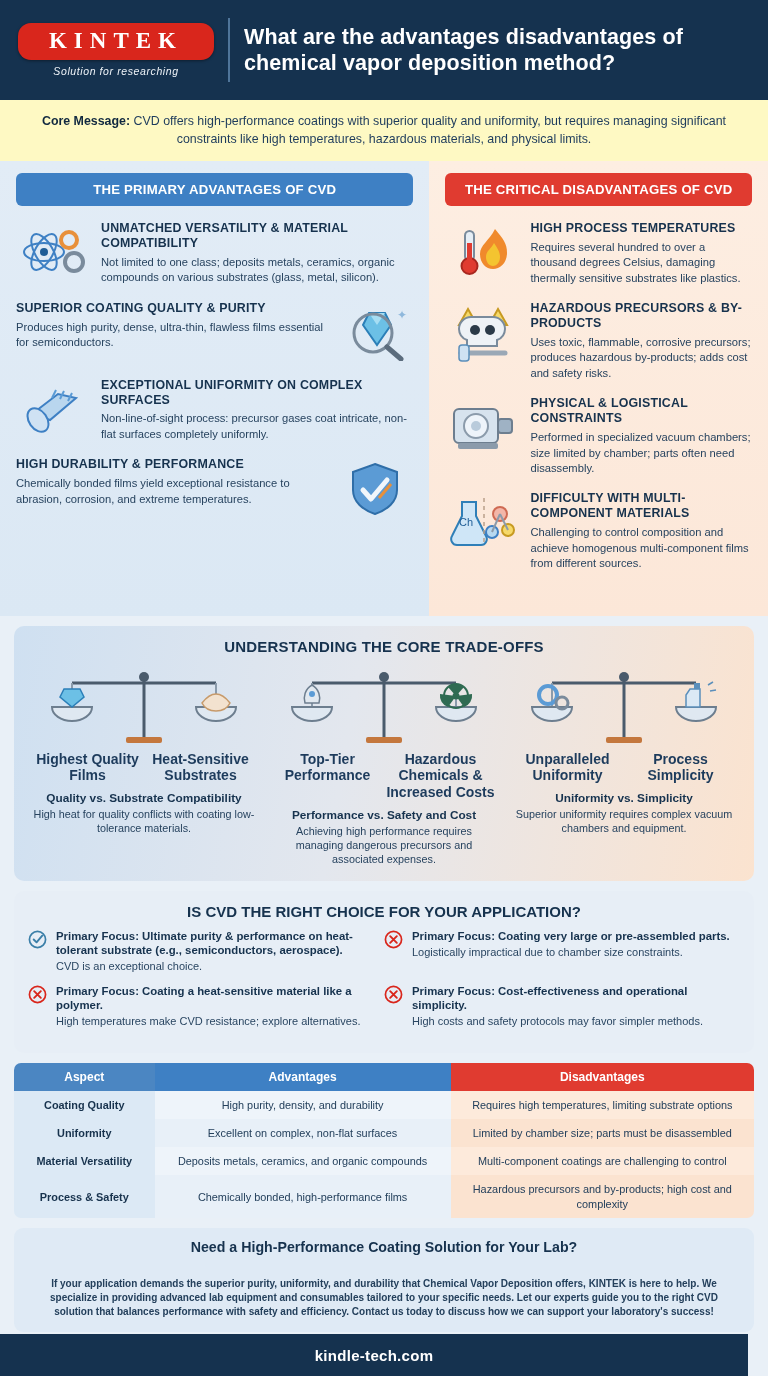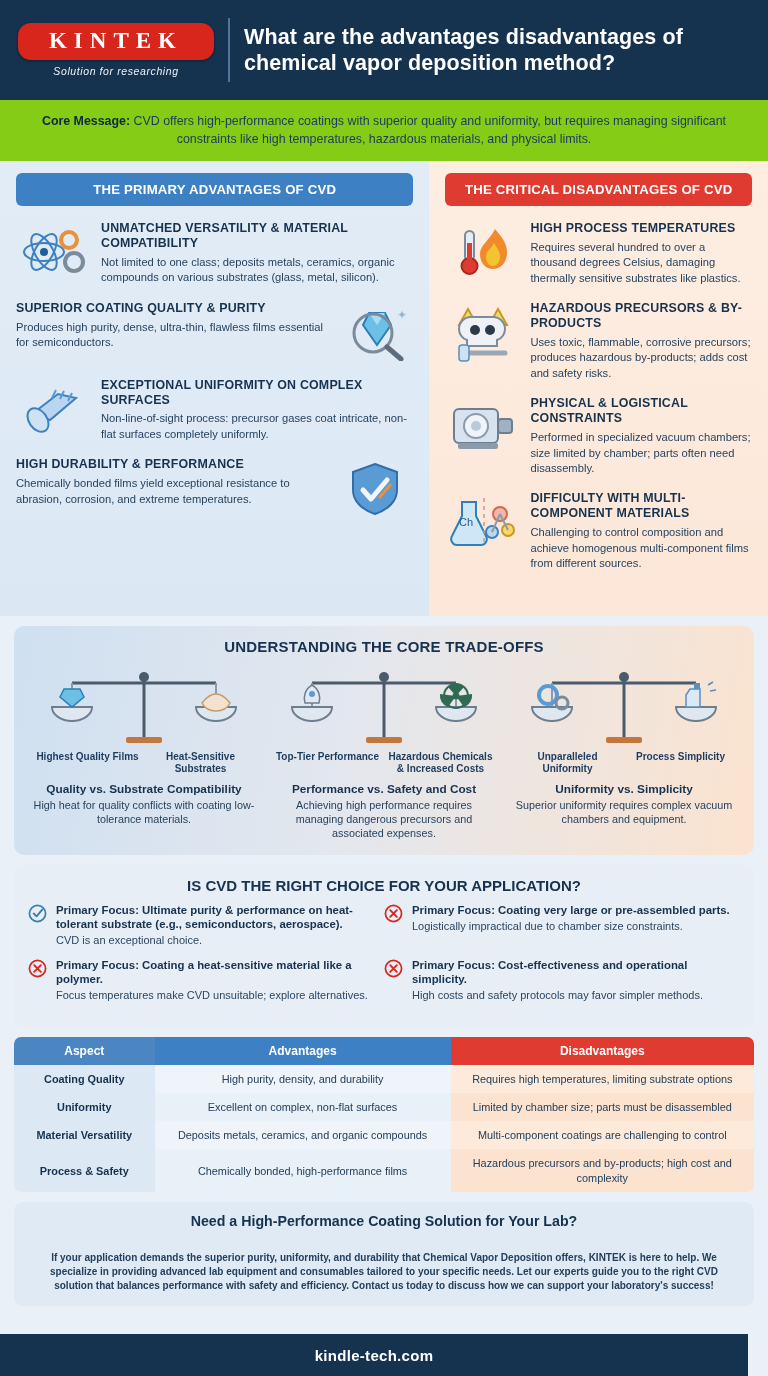--- a/index.html
+++ b/index.html
@@ -32,21 +32,21 @@
     margin-top:5px; letter-spacing:.6px;
   }
   .hdr-divider { width:2px; height:64px; background:#5e86ad; opacity:.8; }
   .hdr-title {
     color:#ffffff; font-size:21.5px; font-weight:bold; line-height:1.22;
     letter-spacing:.1px; flex:1;
   }
 
   
   .core-msg {
-    background:#84cc16; padding:13px 26px 12px; text-align:center;
+    background:#fef9c3; padding:13px 26px 12px; text-align:center;
     font-size:12.4px; line-height:1.45; color:#1d3b5c;
   }
   .core-msg b { color:#10283f; }
 
   
   .cols { display:flex; width:768px; height:455px; }
   .col { position:relative; padding:12px 16px 0; }
   .col-left { width:452px; background:linear-gradient(180deg,#e2ecf6 0%, #dbe8f4 100%); }
   .col-right { width:356px; background:linear-gradient(180deg,#fdeee2 0%, #fce7d8 100%); }
   .col-banner {
@@ -70,21 +70,21 @@
   
   .tradeoffs {
     margin:10px 14px 0; border-radius:10px; padding:12px 10px 14px;
     background:linear-gradient(100deg,#cfe0f1 0%, #e3e7ee 45%, #fbe3cf 100%);
   }
   .to-title { text-align:center; font-size:15px; font-weight:bold; color:#16324e; letter-spacing:.2px; }
   .to-row { display:flex; margin-top:8px; }
   .to-cell { flex:1; padding:0 7px; text-align:center; }
   .scale-svg { display:block; margin:0 auto; }
   .to-labels { display:flex; justify-content:space-around; margin-top:-2px; }
-  .to-lab { font-size:10px; font-weight:bold; color:#1d3b5c; line-height:1.18; width:48%; }
+  .to-lab { font-size:14px; font-weight:bold; color:#1d3b5c; line-height:1.18; width:48%; }
   .to-h { font-size:11.8px; font-weight:bold; color:#16324e; margin-top:7px; }
   .to-p { font-size:10.8px; line-height:1.34; color:#27435f; margin-top:2px; }
 
   
   .choice {
     margin:10px 14px 0; background:#e7eef6; border-radius:10px; padding:12px 14px 14px;
   }
   .choice-title { text-align:center; font-size:15px; font-weight:bold; color:#16324e; }
   .choice-grid { display:flex; flex-wrap:wrap; margin-top:9px; }
   .choice-item { width:50%; display:flex; gap:8px; padding:0 8px 10px 0; }
@@ -391,21 +391,21 @@
 
       <div class="choice-item">
         <div class="ci-ico">
           <svg width="19" height="19" viewBox="0 0 20 20">
             <circle cx="10" cy="10" r="8.5" fill="none" stroke="#d9261c" stroke-width="1.8"></circle>
             <path d="M6.5 6.5 l7 7 M13.5 6.5 l-7 7" stroke="#d9261c" stroke-width="2" stroke-linecap="round"></path>
           </svg>
         </div>
         <div>
           <div class="ci-h">Primary Focus: Coating a heat-sensitive material like a polymer.</div>
-          <div class="ci-p">Focus temperatures make CVD unsuitable; explore alternatives.</div>
+          <div class="ci-p">High temperatures make CVD resistance; explore alternatives.</div>
         </div>
       </div>
 
       <div class="choice-item">
         <div class="ci-ico">
           <svg width="19" height="19" viewBox="0 0 20 20">
             <circle cx="10" cy="10" r="8.5" fill="none" stroke="#d9261c" stroke-width="1.8"></circle>
             <path d="M6.5 6.5 l7 7 M13.5 6.5 l-7 7" stroke="#d9261c" stroke-width="2" stroke-linecap="round"></path>
           </svg>
         </div>

